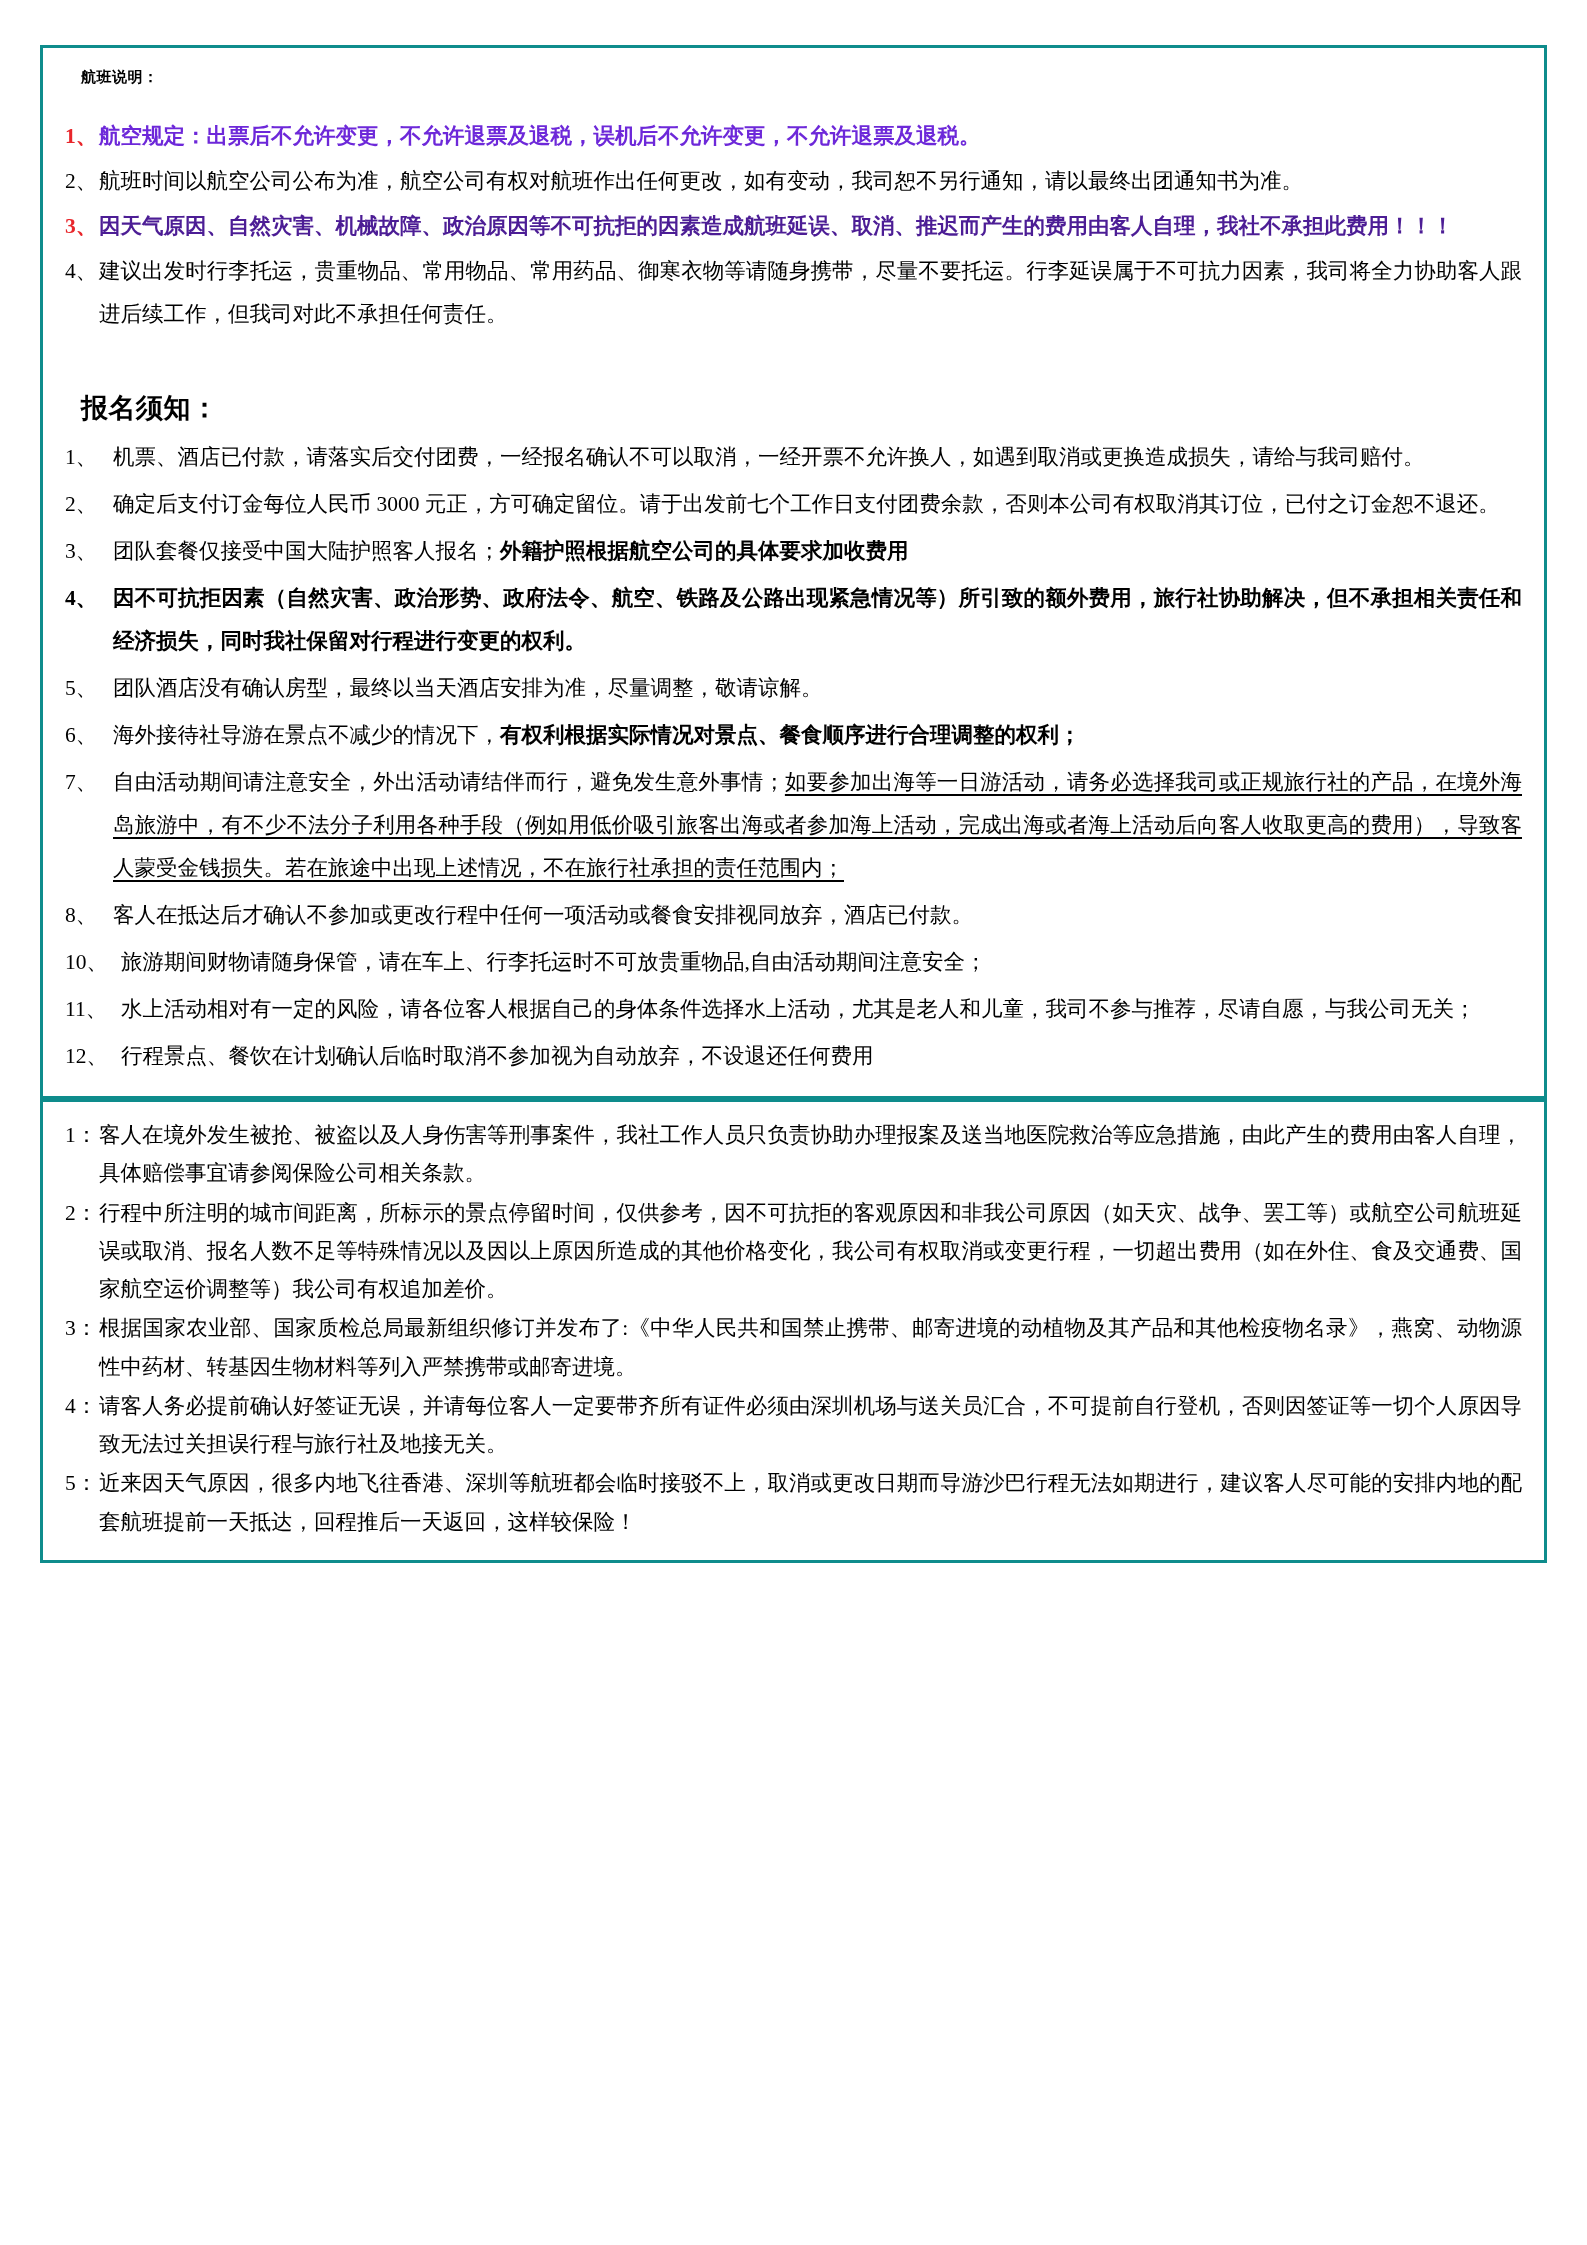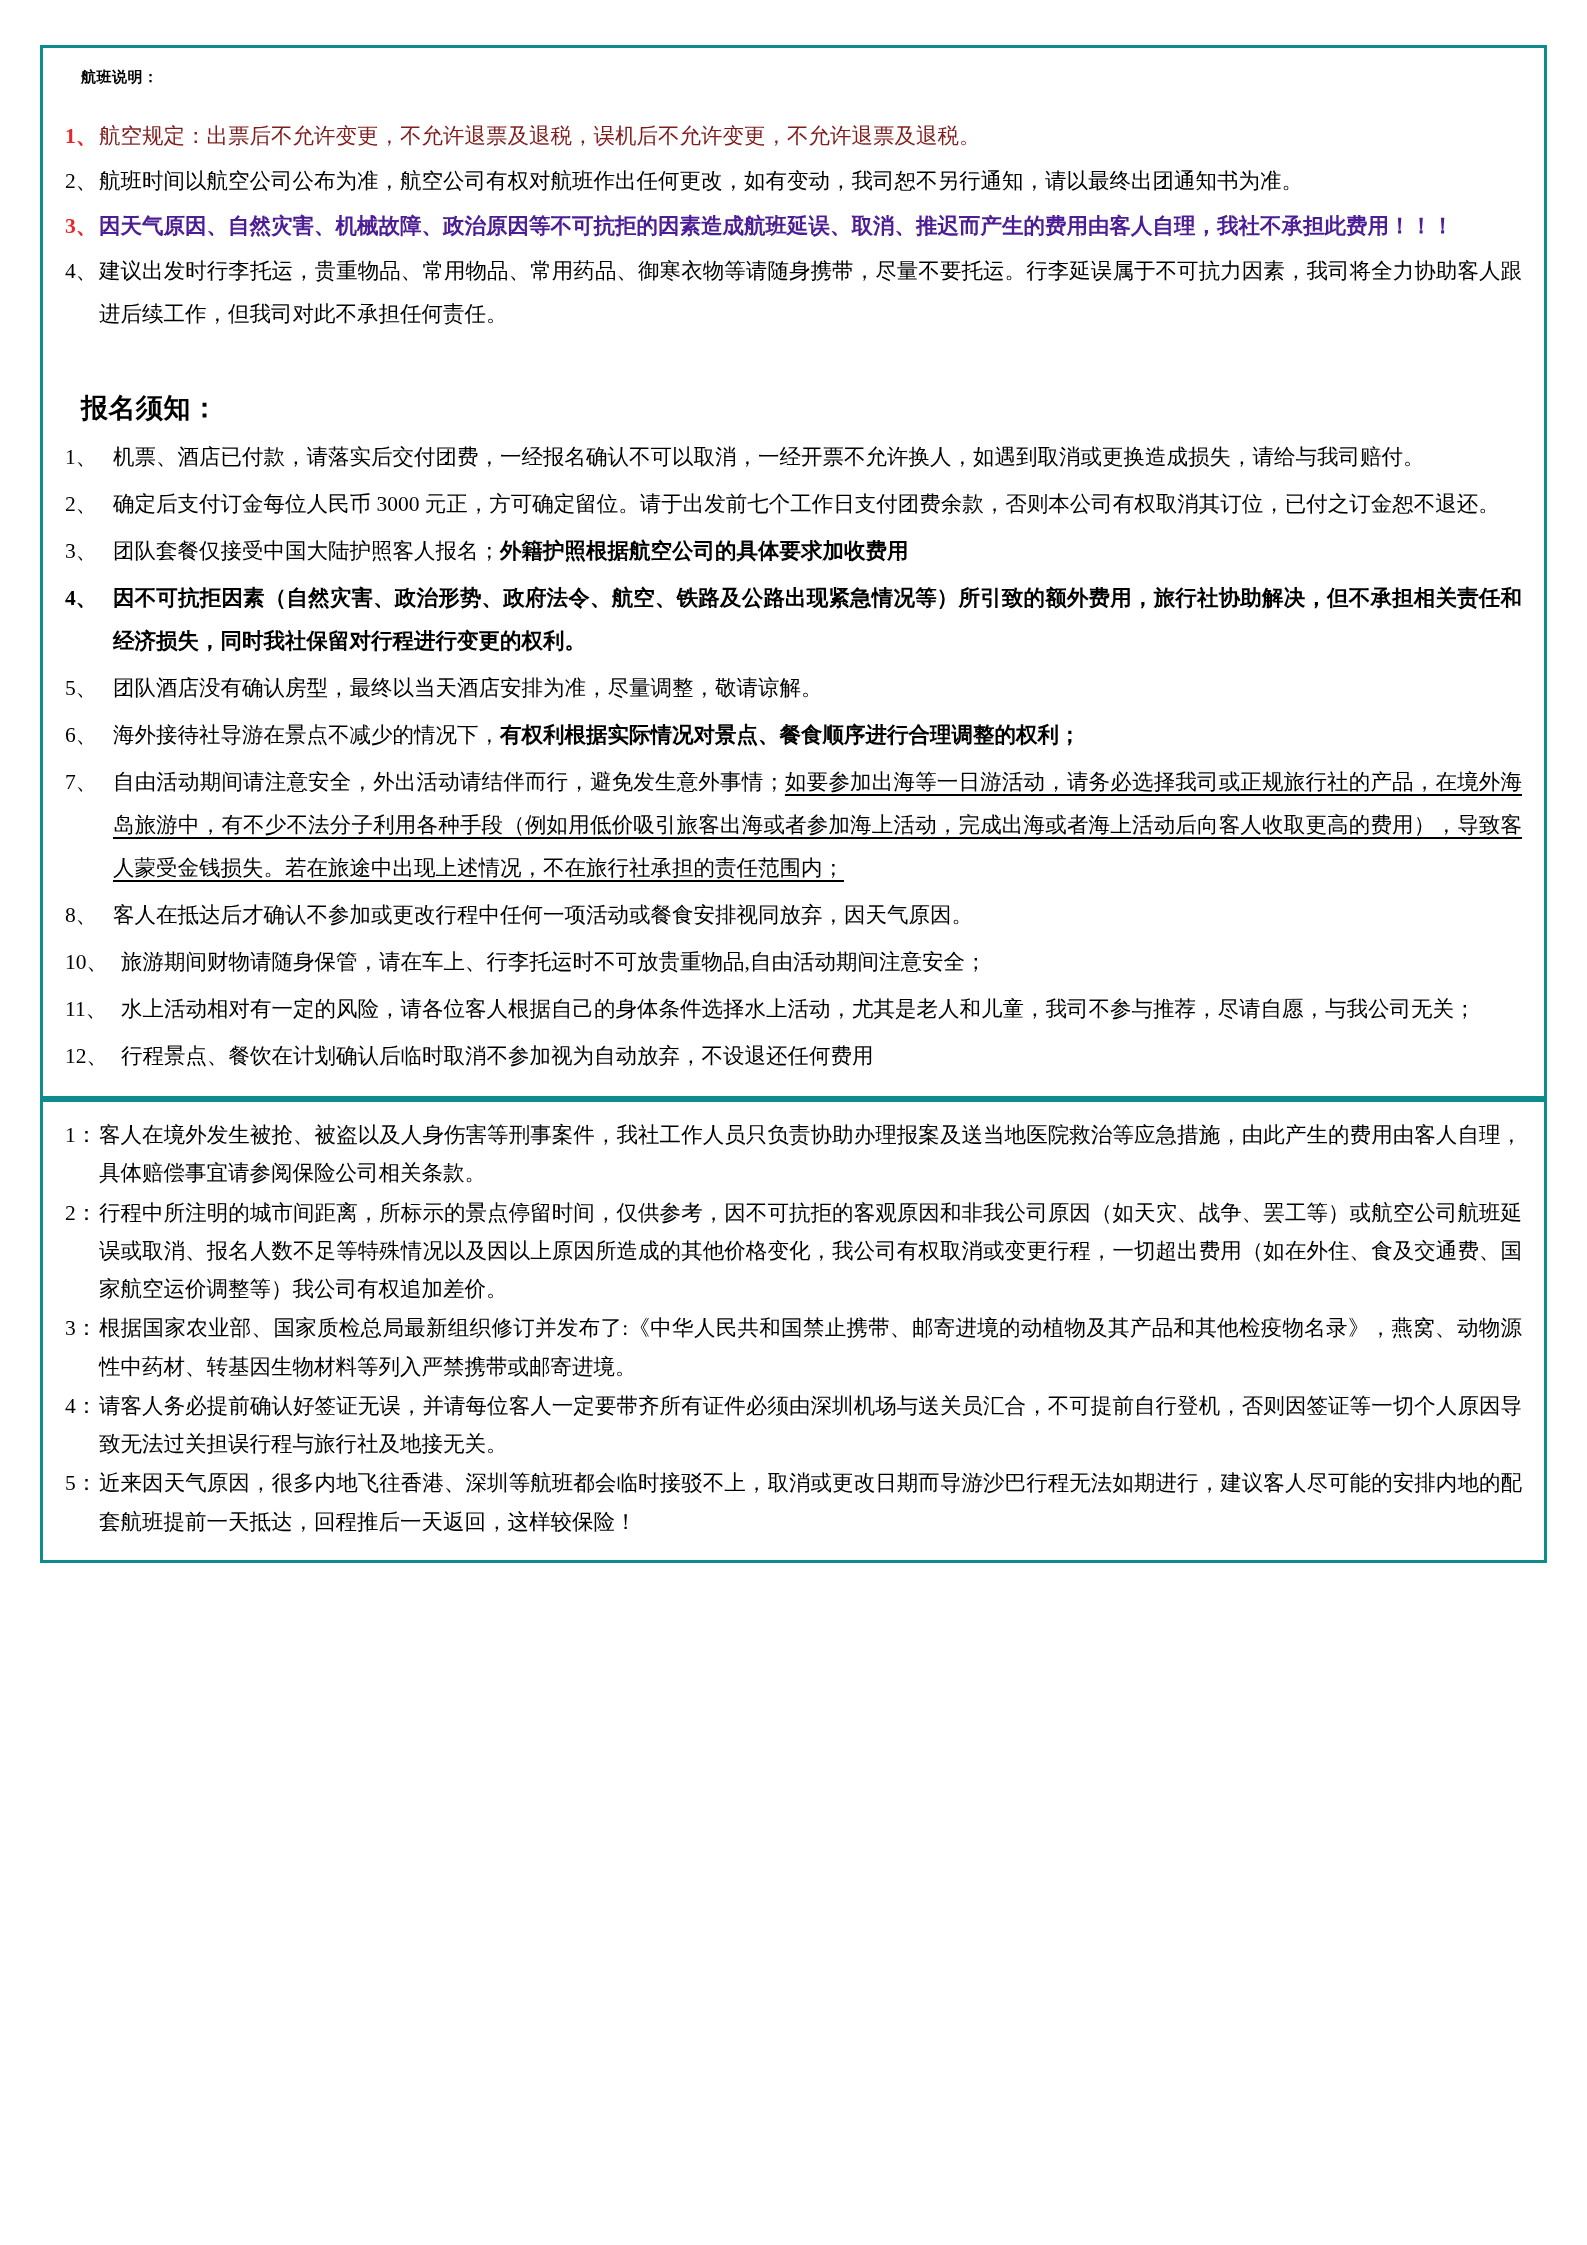--- a/index.html
+++ b/index.html
@@ -113,21 +113,21 @@
 
   <div class="box" style="border-color: rgb(14, 140, 140);">
 
     <div class="sec-flight">
       <div class="heading">航班说明：</div>
 
       <div class="spacer-sm"></div>
 
       <div class="para">
         <span class="num red" style="color: rgb(232, 38, 43); font-weight: bold;">1、</span>
-        <span class="body red" style="color: #7f1d1d; font-weight: normal;">航空规定：出票后不允许变更，不允许退票及退税，误机后不允许变更，不允许退票及退税。</span>
+        <span class="body red" style="color: #6d28d9; font-weight: bold;">航空规定：出票后不允许变更，不允许退票及退税，误机后不允许变更，不允许退票及退税。</span>
       </div>
 
       <div class="para">
         <span class="num">2、</span>
         <span class="body">航班时间以航空公司公布为准，航空公司有权对航班作出任何更改，如有变动，我司恕不另行通知，请以最终出团通知书为准。</span>
       </div>
 
       <div class="para">
         <span class="num red" style="color: rgb(232, 38, 43); font-weight: bold;">3、</span>
         <span class="body red" style="color: #4c1d95; font-weight: bold;">因天气原因、自然灾害、机械故障、政治原因等不可抗拒的因素造成航班延误、取消、推迟而产生的费用由客人自理，我社不承担此费用！！！</span>
@@ -180,21 +180,21 @@
 
       <div class="para">
         <span class="num">7、</span>
         <span class="body">
           <span>自由活动期间请注意安全，外出活动请结伴而行，避免发生意外事情；</span><span class="uline">如要参加出海等一日游活动，请务必选择我司或正规旅行社的产品，在境外海岛旅游中，有不少不法分子利用各种手段（例如用低价吸引旅客出海或者参加海上活动，完成出海或者海上活动后向客人收取更高的费用），导致客人蒙受金钱损失。若在旅途中出现上述情况，不在旅行社承担的责任范围内；</span>
         </span>
       </div>
 
       <div class="para">
         <span class="num">8、</span>
-        <span class="body">客人在抵达后才确认不参加或更改行程中任何一项活动或餐食安排视同放弃，因天气原因。</span>
+        <span class="body">客人在抵达后才确认不参加或更改行程中任何一项活动或餐食安排视同放弃，酒店已付款。</span>
       </div>
 
       <div class="para wide">
         <span class="num">10、</span>
         <span class="body">旅游期间财物请随身保管，请在车上、行李托运时不可放贵重物品,自由活动期间注意安全；</span>
       </div>
 
       <div class="para wide">
         <span class="num">11、</span>
         <span class="body">水上活动相对有一定的风险，请各位客人根据自己的身体条件选择水上活动，尤其是老人和儿童，我司不参与推荐，尽请自愿，与我公司无关；</span>

